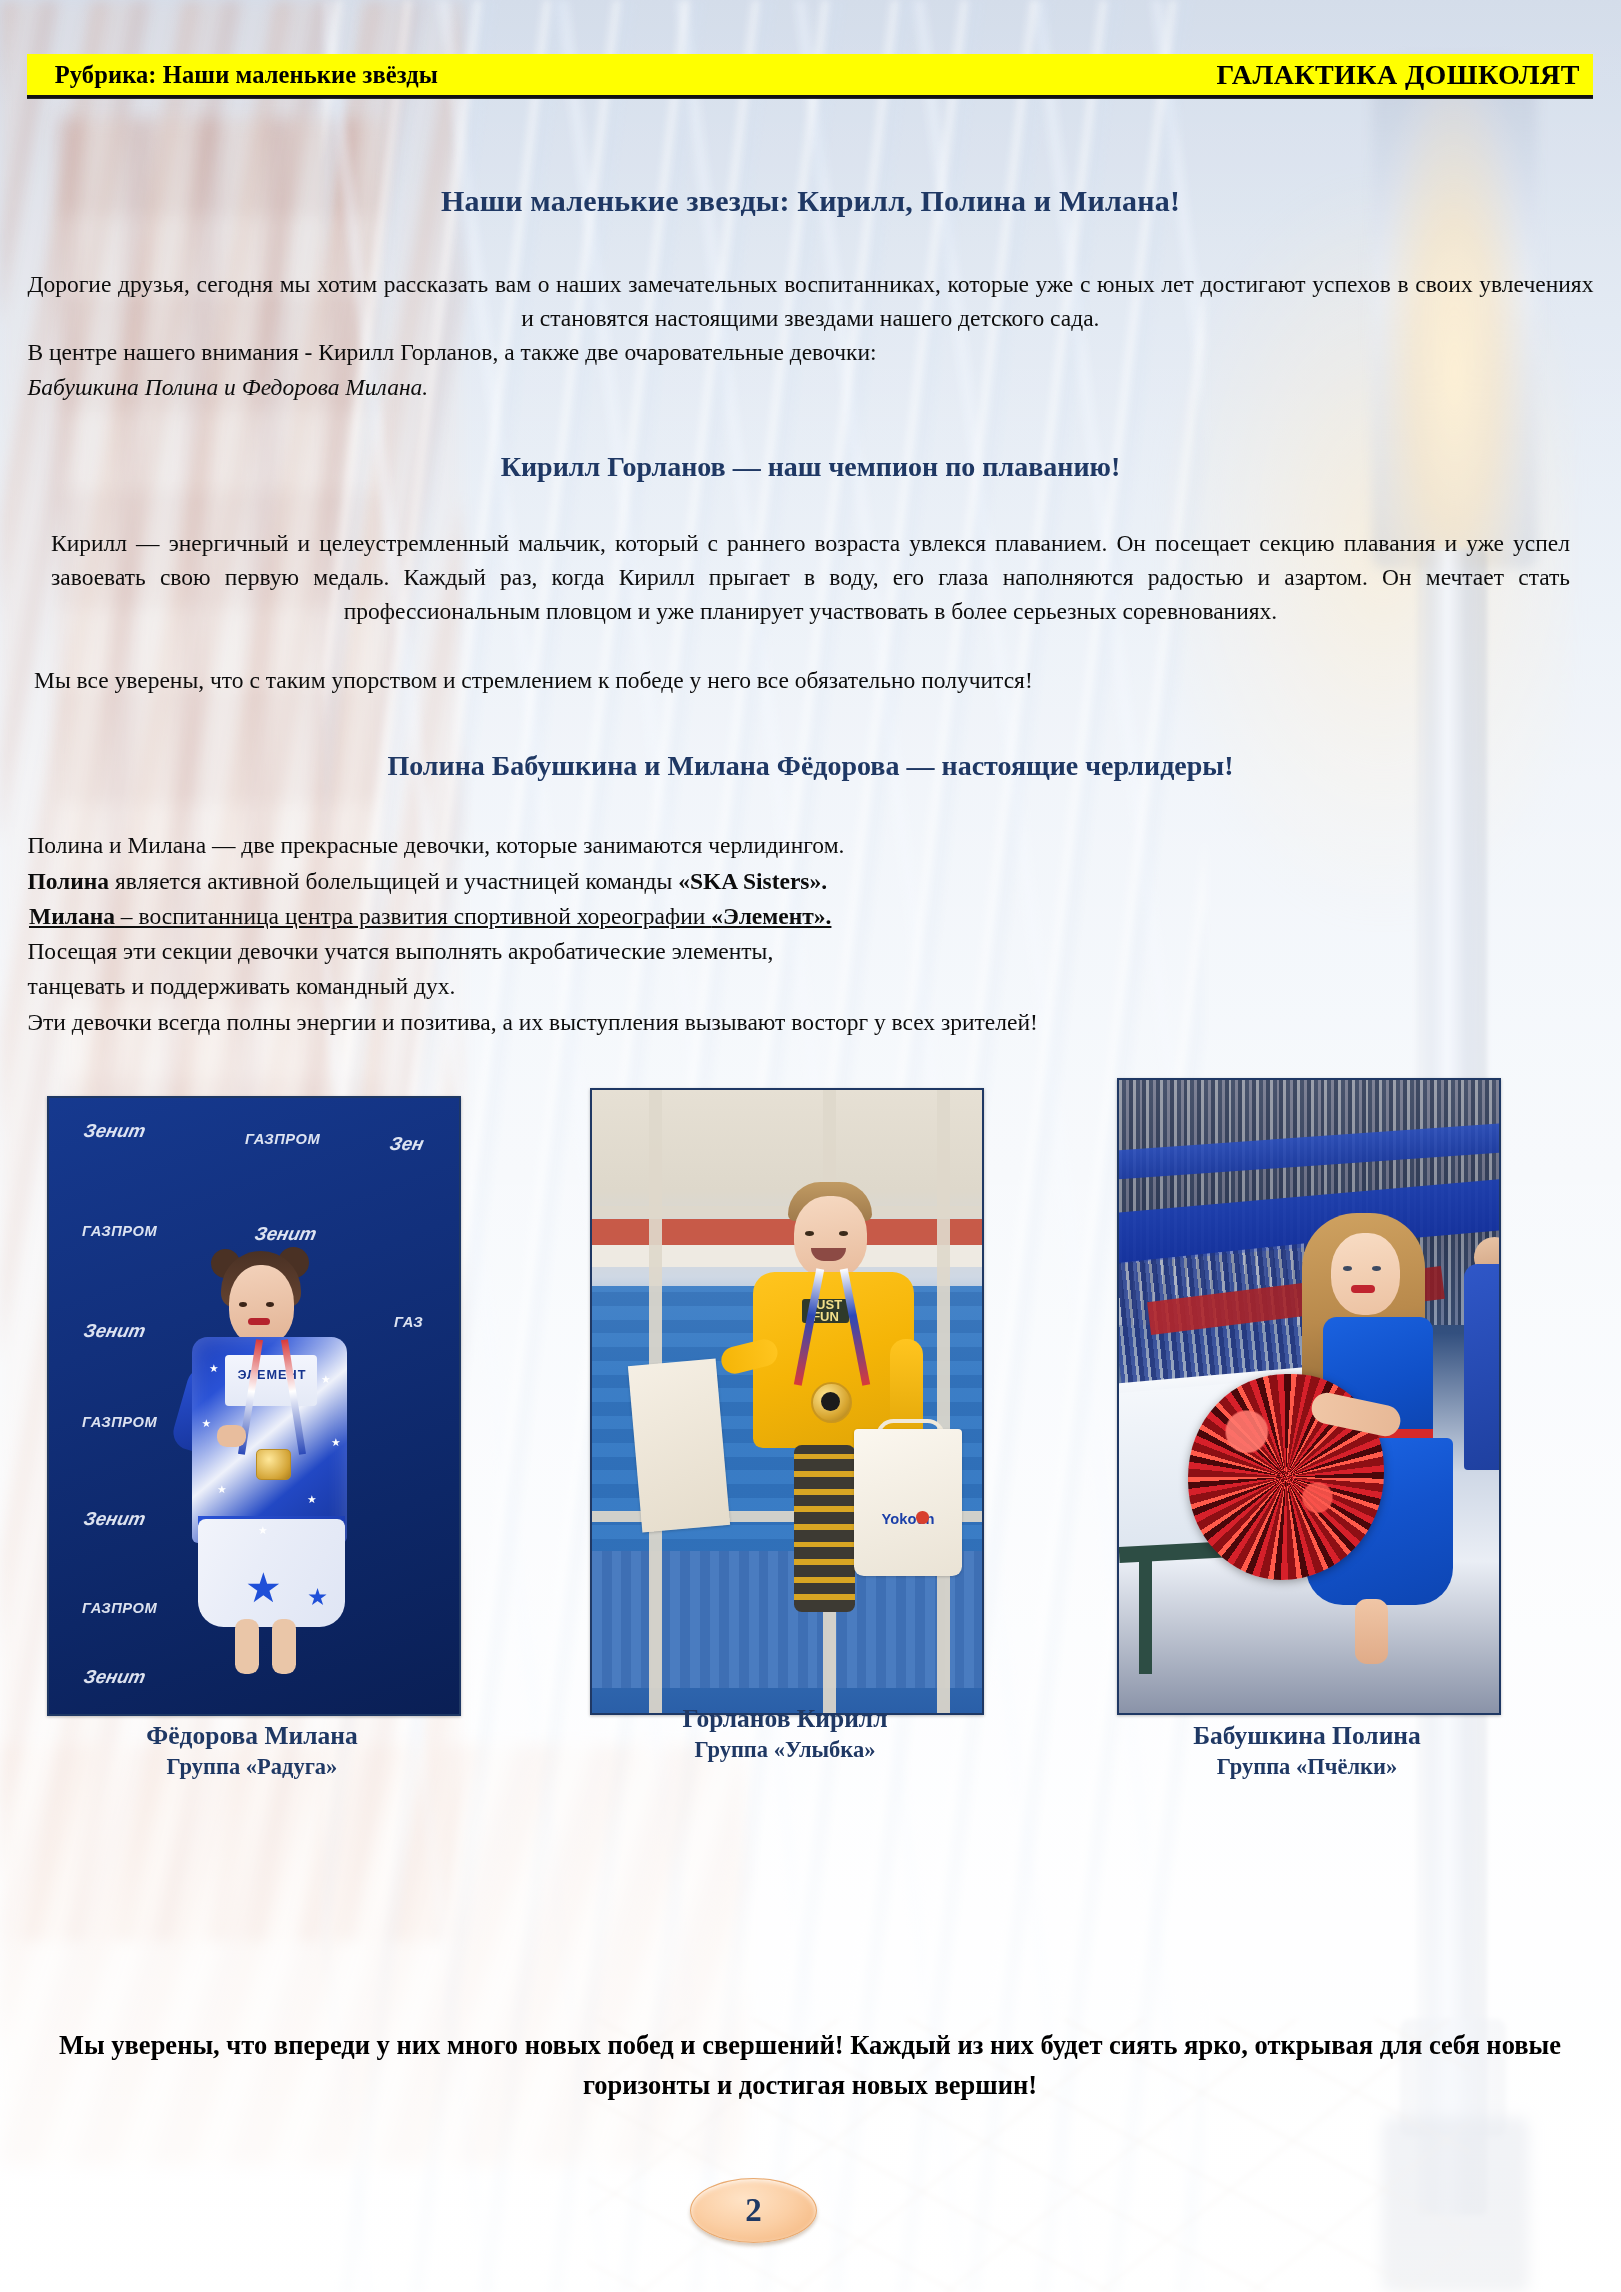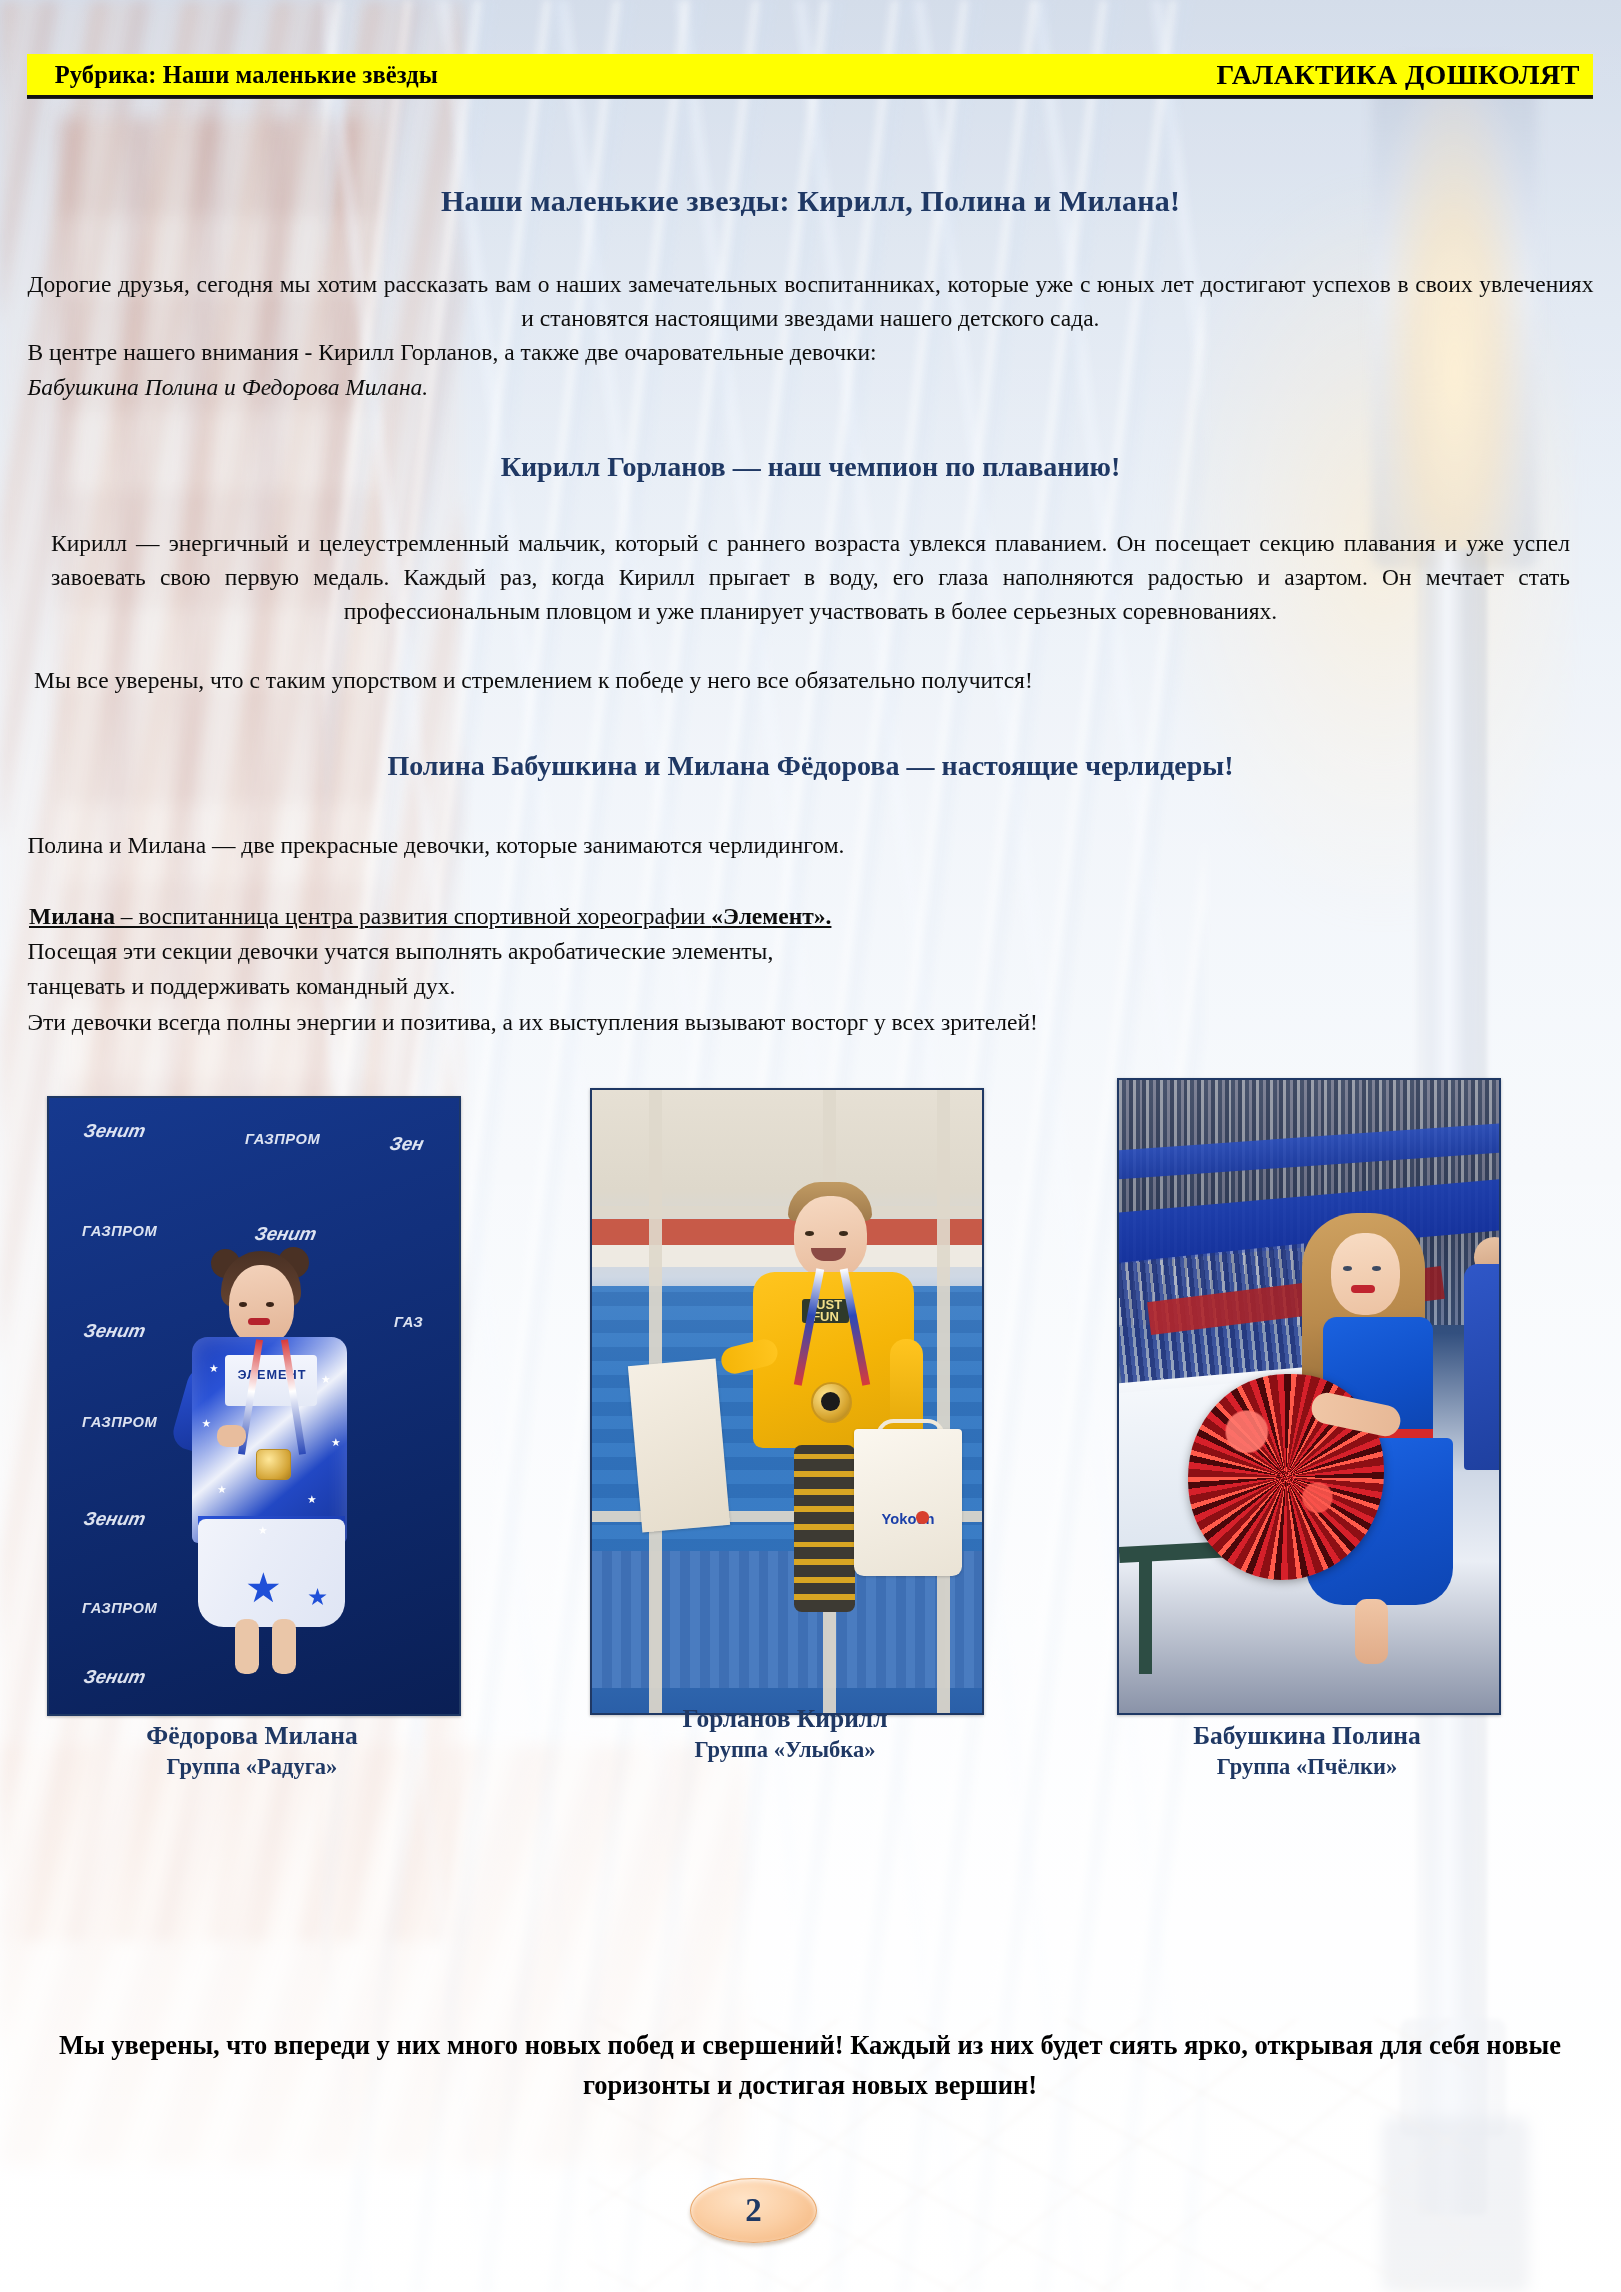--- a/index.html
+++ b/index.html
@@ -395,20 +395,23 @@
     <div class="para" style="left:27.4px;top:370px;width:1566px;font-style:italic;">Бабушкина Полина и Федорова Милана.</div>
 
     <div class="h-sub" style="top:451px;">Кирилл Горланов — наш чемпион по плаванию!</div>
     <div class="para just" style="left:51px;top:526px;width:1519px;">Кирилл — энергичный и целеустремленный мальчик, который с раннего возраста увлекся плаванием. Он посещает секцию плавания и уже успел завоевать свою первую медаль. Каждый раз, когда Кирилл прыгает в воду, его глаза наполняются радостью и азартом. Он мечтает стать профессиональным пловцом и уже планирует участвовать в более серьезных соревнованиях.</div>
     <div class="para" style="left:34px;top:663px;width:1566px;">Мы все уверены, что с таким упорством и стремлением к победе у него все обязательно получится!</div>
 
     <div class="h-sub" style="top:750px;">Полина Бабушкина и Милана Фёдорова — настоящие черлидеры!</div>
 
     <div class="para" style="left:27.4px;top:828px;width:1566px;">Полина и Милана — две прекрасные девочки, которые занимаются черлидингом.</div>
 
+    <div class="para" style="left:27.4px;top:864px;width:1566px;">
+      <b>Полина</b><span> является активной болельщицей и участницей команды </span><b>«SKA Sisters».</b>
+    </div>
 
     <div class="para" style="left:29px;top:899px;width:1566px;text-decoration:underline;">
       <b>Милана</b><span> – воспитанница центра развития спортивной хореографии </span><b>«Элемент».</b>
     </div>
 
     <div class="para" style="left:27.4px;top:969px;width:1566px;">танцевать и поддерживать командный дух.</div>
     <div class="para" style="left:27.4px;top:934px;width:1566px;">Посещая эти секции девочки учатся выполнять акробатические элементы,</div>
     <div class="para" style="left:27.4px;top:1005px;width:1566px;">Эти девочки всегда полны энергии и позитива, а их выступления вызывают восторг у всех зрителей!</div>
 
     <div class="photo" style="left:47px;top:1096px;width:410px;height:616px;">

